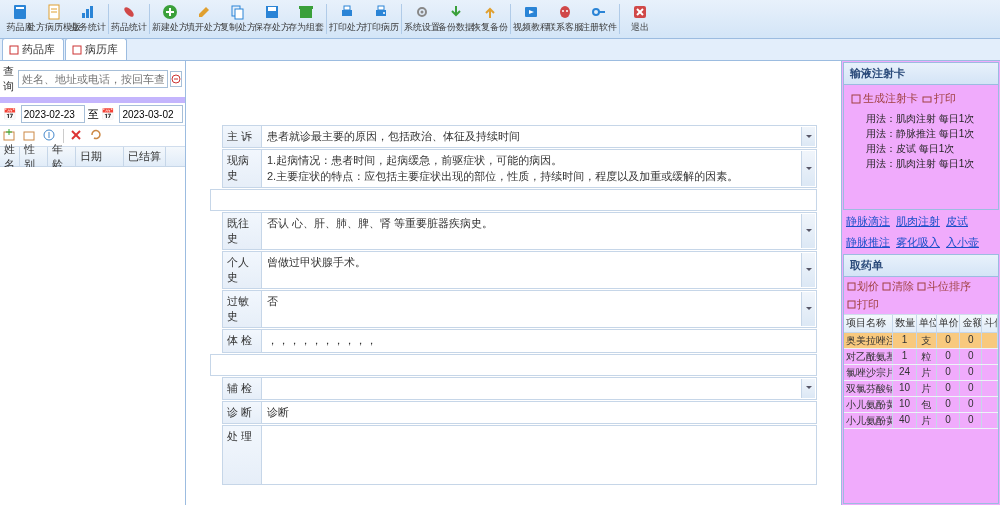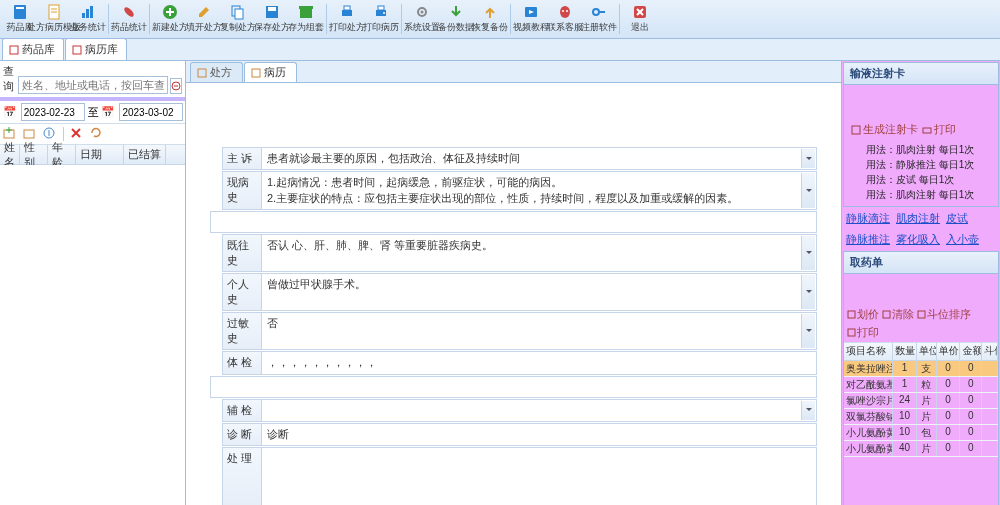--- a/index.html
+++ b/index.html
@@ -15,21 +15,21 @@
 
 .upper-tabs { height: 22px; background: #e3eefb; border-bottom: 1px solid #9cbce0; display: flex; align-items: flex-end; padding-left: 2px; }
 .utab { padding: 3px 8px 3px 6px; background: #fff; border: 1px solid #9cbce0; border-bottom: none; border-radius: 3px 3px 0 0; margin-right: 1px; display: flex; align-items: center; gap: 3px; font-size: 11px; color: #333; cursor: pointer; }
 .utab .tico { width: 10px; height: 10px; display: inline-block; }
 
 
 .main { display: flex; height: 444px; }
 
 
 .left { width: 186px; border-right: 1px solid #9cbce0; display: flex; flex-direction: column; background: #fff; }
-.search-row { display: flex; align-items: flex-end; padding: 3px; border-bottom: 4px solid #c4b5fd; gap: 2px; }
+.search-row { display: flex; align-items: center; padding: 3px; border-bottom: 6px solid #c4b5fd; gap: 2px; }
 .search-row .sl { color: #333; font-size: 11px; }
 .search-row input { flex: 1; height: 18px; border: 1px solid #a7bfd8; padding: 0 3px; font-size: 11px; }
 .search-row .sicon { width: 16px; height: 16px; background: #fff; border: 1px solid #a7bfd8; display: flex; align-items: center; justify-content: center; cursor: pointer; }
 .date-row { display: flex; align-items: center; padding: 2px 3px; border-bottom: 1px solid #d0dded; gap: 3px; font-size: 11px; }
 .date-row input { width: 64px; height: 18px; border: 1px solid #a7bfd8; padding: 0 2px; font-size: 10px; }
 .date-row .cal { color: #b88; margin-right: 1px; }
 .icon-row { display: flex; align-items: center; padding: 3px; border-bottom: 1px solid #d0dded; gap: 6px; }
 .icon-row .ic { width: 14px; height: 14px; cursor: pointer; }
 .list-head { display: flex; background: linear-gradient(#f4f8fc, #e1ecf8); border-bottom: 1px solid #c6d6e8; height: 20px; align-items: center; }
 .list-head .col { border-right: 1px solid #c6d6e8; padding: 0 4px; font-size: 11px; color: #333; height: 100%; display: flex; align-items: center; }
@@ -47,21 +47,21 @@
 .form-row .fval { flex: 1; border: 1px solid #c6d6e8; border-left: none; padding: 3px 5px; font-size: 11px; color: #333; min-height: 20px; background: #fff; position: relative; line-height: 1.4; }
 .form-row .fval.empty { min-height: 22px; }
 .form-row .dd { position: absolute; right: 1px; top: 1px; bottom: 1px; width: 14px; background: linear-gradient(#f0f5fb,#dce8f5); border-left: 1px solid #c6d6e8; display: flex; align-items: center; justify-content: center; cursor: pointer; }
 .form-row .dd::after { content: ""; border: 3px solid transparent; border-top-color: #556; margin-top: 2px; }
 .blank-row { height: 22px; border: 1px solid #c6d6e8; margin-bottom: 1px; background: #fff; }
 
 
 .right { width: 158px; display: flex; flex-direction: column; background: #f0abfc; }
 .rpanel { border: 1px solid #9cbce0; margin: 1px; }
 .rpanel-title { background: linear-gradient(#e8f1fb, #d4e4f6); border-bottom: 1px solid #9cbce0; padding: 3px 6px; font-size: 11px; font-weight: bold; color: #2a4a7a; }
-.rpanel-body { padding: 4px; font-size: 10px; color: #333; margin-top: 31px; }
+.rpanel-body { padding: 4px; font-size: 10px; color: #333; }
 .rbtns { display: flex; align-items: center; gap: 4px; padding: 2px 3px; margin-bottom: 3px; }
 .rbtns .rb { display: flex; align-items: center; gap: 2px; font-size: 10px; color: #a04040; cursor: pointer; }
 .inj-line { padding-left: 18px; font-size: 10px; line-height: 1.5; color: #222; }
 .route-links { padding: 3px 4px; display: flex; flex-wrap: wrap; gap: 6px; font-size: 10px; }
 .route-links a { color: #1a4fc9; text-decoration: underline; cursor: pointer; }
 
 .rx-tool { display: flex; align-items: center; padding: 2px 3px; gap: 3px; font-size: 10px; color: #a04040; flex-wrap: wrap; border-bottom: 1px solid #d0dded; }
 .rx-tool .rt { display: flex; align-items: center; gap: 1px; cursor: pointer; }
 .rx-head { display: flex; background: linear-gradient(#f4f8fc, #e1ecf8); border-bottom: 1px solid #c6d6e8; height: 18px; }
 .rx-head .c, .rx-row .c { border-right: 1px solid #c6d6e8; font-size: 10px; padding: 1px 2px; overflow: hidden; white-space: nowrap; color: #333; }
@@ -326,38 +326,20 @@
         <div class="col" style="width: 20px;">姓名</div>
         <div class="col" style="width: 28px;">性别</div>
         <div class="col" style="width: 28px;">年龄</div>
         <div class="col" style="width: 48px;">日期</div>
         <div class="col" style="width: 42px;">已结算</div>
       </div>
     <div class="list-body"></div>
   </div>
 
   <div class="center">
-    <div class="center-tabs" id="ctabs">
-        <div class="ctab inactive">
-          <span>
-            <svg width="10" height="10">
-              <rect x="1" y="1" width="8" height="8" fill="none" stroke="#c84"></rect>
-            </svg>
-          </span>
-          <span>处方</span>
-        </div>
-        <div class="ctab active">
-          <span>
-            <svg width="10" height="10">
-              <rect x="1" y="1" width="8" height="8" fill="none" stroke="#c84"></rect>
-            </svg>
-          </span>
-          <span>病历</span>
-        </div>
-      </div>
     <div class="form-area" id="formarea">
         <div class="form-row">
           <div class="flbl">主 诉</div>
           <div class="fval">患者就诊最主要的原因，包括政治、体征及持续时间<div class="dd"></div></div>
         </div>
         <div class="form-row">
           <div class="flbl">现病史</div>
           <div class="fval">1.起病情况：患者时间，起病缓急，前驱症状，可能的病因。<br>2.主要症状的特点：应包括主要症状出现的部位，性质，持续时间，程度以及加重或缓解的因素。<div class="dd"></div></div>
         </div>
         <div class="blank-row"></div>

